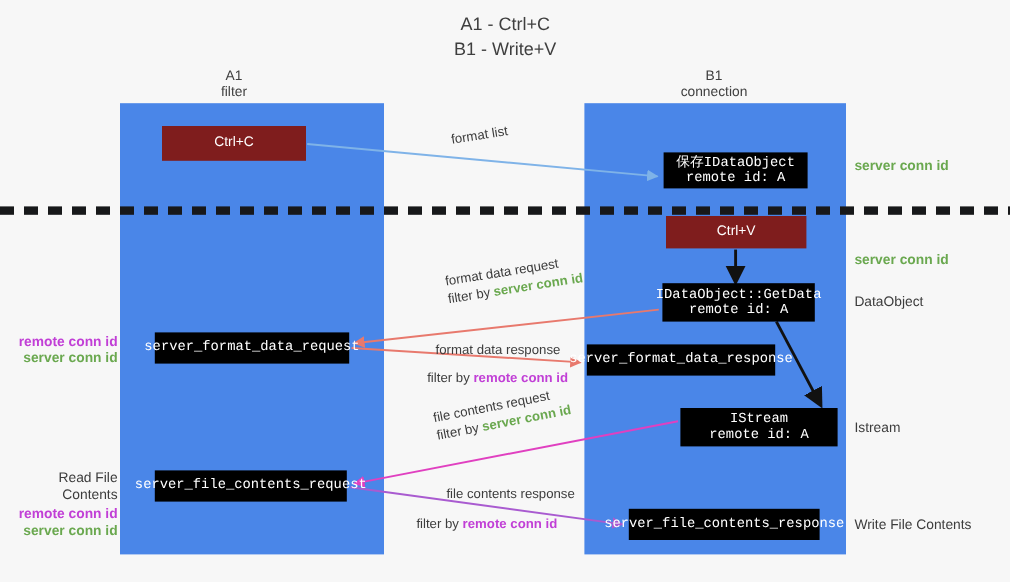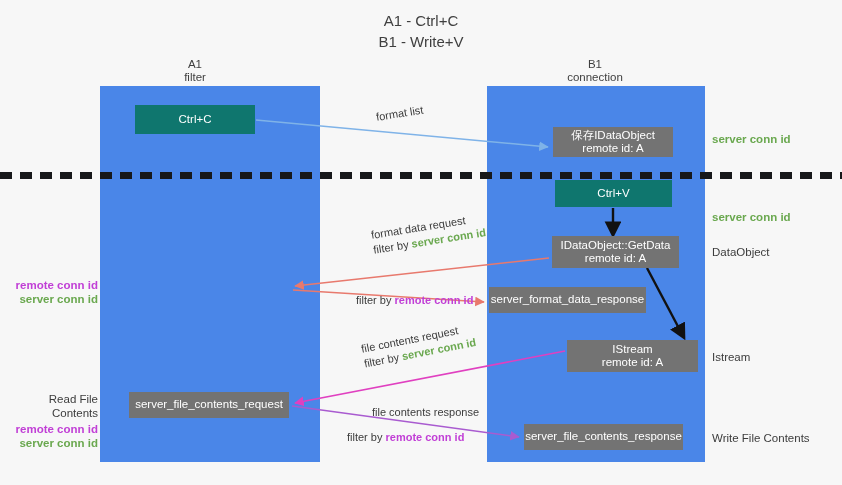--- a/index.html
+++ b/index.html
@@ -38,22 +38,22 @@
     left:0;top:172px;width:842px;height:7px;
     background:repeating-linear-gradient(to right,#17181a 0 12px,rgba(0,0,0,0) 12px 20px);
   }
 
   
   .node{
     box-sizing:border-box;
     display:flex;align-items:center;justify-content:center;
     text-align:center;color:#fff;font-size:11.5px;line-height:13.5px;
   }
-  .green{background:#0f766e;}
-  .orange{background:#737373;}
+  .green{background:#7f1d1d;}
+  .orange{background:#000000;font-family:Liberation Mono, monospace;}
 
   #n-ctrlc{left:135px;top:105px;width:120px;height:29px;}
   #n-savedo{left:553px;top:127px;width:120px;height:30px;}
   #n-ctrlv{left:555px;top:180px;width:117px;height:27px;}
   #n-getdata{left:552px;top:236px;width:127px;height:32px;}
   #n-fmtreq{left:129px;top:277px;width:162px;height:26px;}
   #n-fmtresp{left:489px;top:287px;width:157px;height:26px;}
   #n-istream{left:567px;top:340px;width:131px;height:32px;}
   #n-filereq{left:129px;top:392px;width:160px;height:26px;}
   #n-fileresp{left:524px;top:424px;width:159px;height:26px;}
@@ -160,20 +160,23 @@
     <span>Ctrl+V</span>
   </div>
 
   <div class="abs node orange" id="n-getdata">
     <span>
       <span>IDataObject::GetData</span><br>
       <span>remote id: A</span>
     </span>
   </div>
 
+  <div class="abs node orange" id="n-fmtreq">
+    <span>server_format_data_request</span>
+  </div>
 
   <div class="abs node orange" id="n-fmtresp">
     <span>server_format_data_response</span>
   </div>
 
   <div class="abs node orange" id="n-istream">
     <span>
       <span>IStream</span><br>
       <span>remote id: A</span>
     </span>
@@ -192,20 +195,21 @@
   </div>
 
   <div class="abs arrowlabel rot-up" id="al-fdreq">
     <div>format data request</div>
     <div>
       <span>filter by </span><span class="green-txt">server conn id</span>
     </div>
   </div>
 
   <div class="abs arrowlabel" id="al-fdresp">
+    <div>format data response</div>
     <div style="margin-top:8px;margin-left:-7px;">
       <span>filter by </span><span class="purple-txt">remote conn id</span>
     </div>
   </div>
 
   <div class="abs arrowlabel rot-up2" id="al-fcreq">
     <div>file contents request</div>
     <div>
       <span>filter by </span><span class="green-txt">server conn id</span>
     </div>

